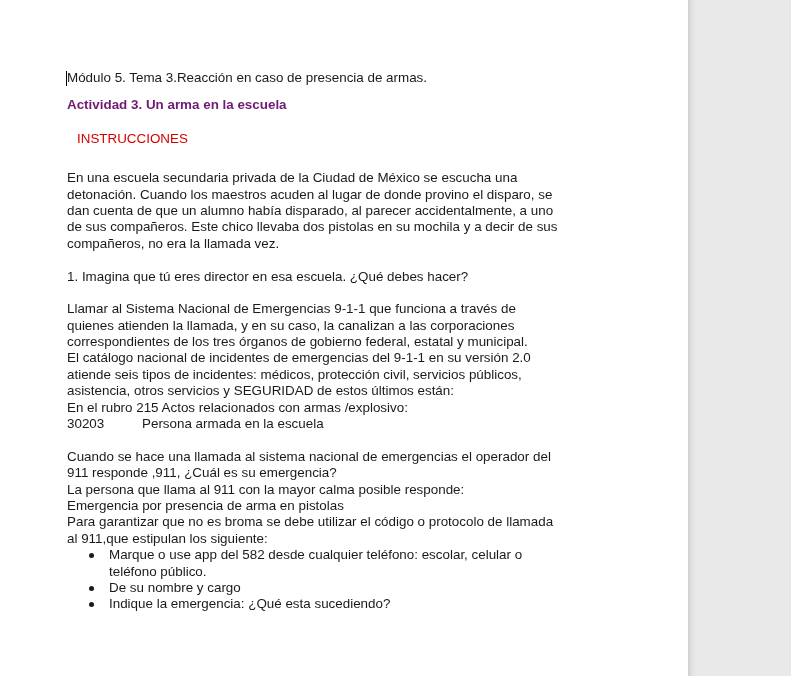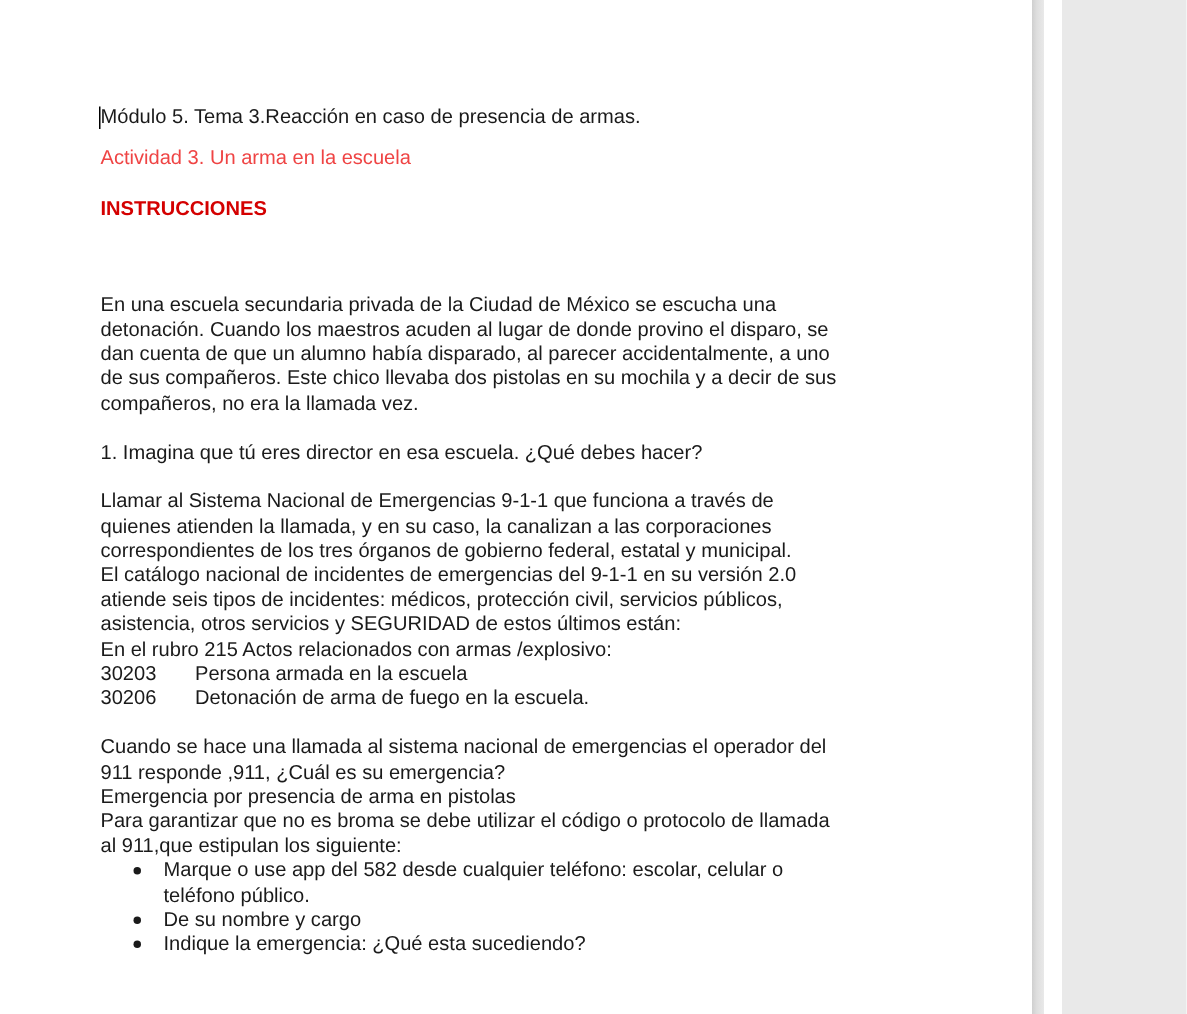--- a/index.html
+++ b/index.html
@@ -7,45 +7,44 @@
       width: 791px; height: 676px; overflow: hidden;
       background: #e9e9e9;
       position: relative;
       font-family: "Liberation Sans", sans-serif;
     }
     .page {
       position: absolute; left: 0; top: 0;
       width: 688px; height: 676px;
       background: #ffffff;
       overflow: hidden;
-      padding-left: 20px;
     }
     .page-shadow {
       position: absolute; left: 688px; top: 0;
       width: 8px; height: 676px;
       background: linear-gradient(to right, #cfcfcf, #dedede 40%, #e9e9e9);
     }
     .content {
       position: absolute; left: 67px; top: 70px;
       width: 540px;
       font-size: 13.4px;
       line-height: 16.4px;
       color: #1a1a1a;
     }
     .line { white-space: nowrap; height: 16.4px; }
     .title { position: relative; font-size: 13.4px; }
     .cursor {
       position: absolute; left: -1px; top: 1px;
       width: 1px; height: 15px; background: #000;
     }
-    .subtitle { font-weight: normal; color: #ef4444; margin-top: 11px; }
-    .instr { font-weight: bold; color: #d40000; margin-top: 17px; }
-    .para1 { margin-top: 48px; }
+    .subtitle { font-weight: bold; color: #701a75; margin-top: 11px; }
+    .instr { font-weight: normal; color: #d40000; margin-top: 17px; margin-left: 10px; }
+    .para1 { margin-top: 23px; }
     .gap { height: 16.4px; }
-    .code-row { display: flex; white-space: nowrap; }
+    .code-row { display: flex; white-space: nowrap; gap: 12px; }
     .code-num { width: 63px; }
     ul.bullets { list-style: none; margin: 0; padding: 0; }
     ul.bullets li { position: relative; padding-left: 42px; white-space: normal; width: 450px; }
     ul.bullets li .dot {
       position: absolute; left: 22px; top: 6px;
       width: 5px; height: 5px; border-radius: 50%; background: #1a1a1a;
     }
   </style>
 </head>
 <body>
@@ -78,30 +77,27 @@
       <div class="line">atiende seis tipos de incidentes: médicos, protección civil, servicios públicos,</div>
       <div class="line">asistencia, otros servicios y SEGURIDAD de estos últimos están:</div>
       <div class="line">En el rubro 215 Actos relacionados con armas /explosivo:</div>
     </div>
 
     <div>
       <div class="line code-row">
         <span class="code-num">30203</span>
         <span>Persona armada en la escuela</span>
       </div>
-      <div class="line code-row">
-        <span class="code-num">30206</span>
-        <span>Detonación de arma de fuego en la escuela.</span>
-      </div>
     </div>
     <div class="gap"></div>
 
     <div>
       <div class="line">Cuando se hace una llamada al sistema nacional de emergencias el operador del</div>
       <div class="line">911 responde ,911, ¿Cuál es su emergencia?</div>
+      <div class="line">La persona que llama al 911 con la mayor calma posible responde:</div>
       <div class="line">Emergencia por presencia de arma en pistolas</div>
       <div class="line">Para garantizar que no es broma se debe utilizar el código o protocolo de llamada</div>
       <div class="line">al 911,que estipulan los siguiente:</div>
     </div>
 
     <ul class="bullets">
       <li>
         <span class="dot"></span>
         <span>Marque o use app del 582 desde cualquier teléfono: escolar, celular o teléfono público.</span>
       </li>

